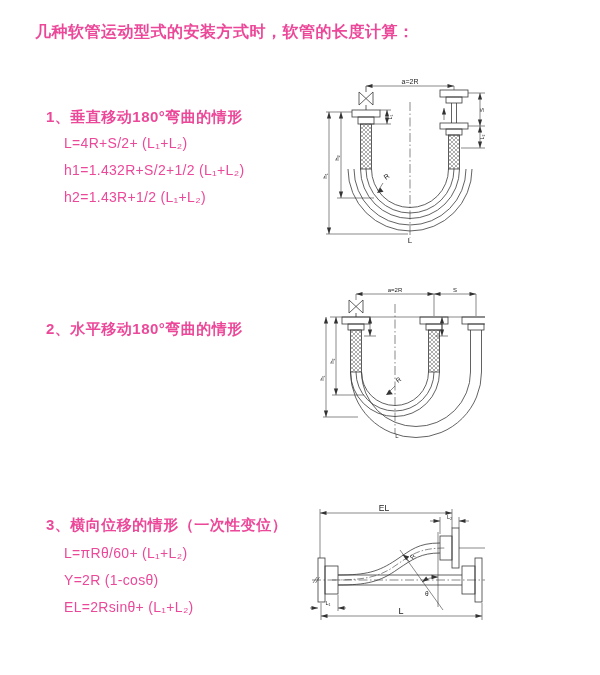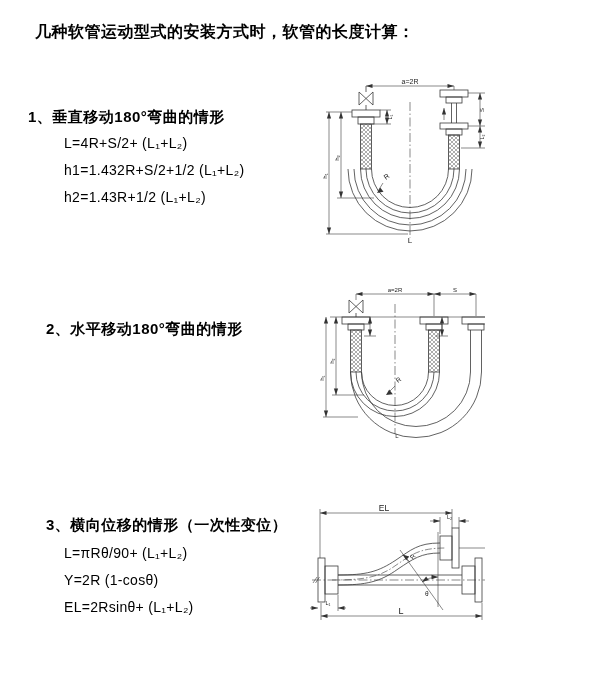--- a/index.html
+++ b/index.html
@@ -1,45 +1,45 @@
 <!DOCTYPE html>
 <html><head>
 <meta charset="utf-8">
 <style>
   html,body{margin:0;padding:0;background:#ffffff;}
   .page{
     position:relative;width:485px;height:675px;background:#ffffff;
-    font-family:"Liberation Sans","DejaVu Sans",sans-serif;color:#000000;overflow:hidden;
+    font-family:"Liberation Sans","DejaVu Sans",sans-serif;color:#ec4899;overflow:hidden;
   }
   .title{position:absolute;left:35px;top:22px;font-size:16px;font-weight:700;letter-spacing:.5px;}
   .sec-heading{position:absolute;font-size:15px;font-weight:700;letter-spacing:.5px;}
   .formulas{position:absolute;font-size:14px;font-weight:400;letter-spacing:.3px;}
   .formula{height:27px;line-height:27px;white-space:pre;}
   .dwg{position:absolute;}
   svg text{font-family:"Liberation Sans","DejaVu Sans",sans-serif;}
 </style>
 </head>
 <body>
 
 <div class="page">
 
   <div class="title">几种软管运动型式的安装方式时，软管的长度计算：</div>
 
-  <div class="sec-heading" style="left:28px;top:108px">1、垂直移动180°弯曲的情形</div>
+  <div class="sec-heading" style="left:46px;top:108px">1、垂直移动180°弯曲的情形</div>
   <div class="formulas" style="left:64px;top:130px">
     <div class="formula">L=4R+S/2+ (L₁+L₂)</div>
     <div class="formula">h1=1.432R+S/2+1/2 (L₁+L₂)</div>
     <div class="formula">h2=1.43R+1/2 (L₁+L₂)</div>
   </div>
 
   <div class="sec-heading" style="left:46px;top:320px">2、水平移动180°弯曲的情形</div>
 
   <div class="sec-heading" style="left:46px;top:516px">3、横向位移的情形（一次性变位）</div>
   <div class="formulas" style="left:64px;top:540px">
-    <div class="formula">L=πRθ/90+ (L₁+L₂)</div>
+    <div class="formula">L=πRθ/60+ (L₁+L₂)</div>
     <div class="formula">Y=2R (1-cosθ)</div>
     <div class="formula">EL=2Rsinθ+ (L₁+L₂)</div>
   </div>
 
   <svg class="dwg" style="left:322px;top:76px" width="170" height="176" viewBox="0 0 170 176">
     <defs>
       <pattern id="braid" width="4" height="4" patternUnits="userSpaceOnUse">
         <path d="M0,0 L4,4 M4,0 L0,4" stroke="#5a5a5a" stroke-width="0.5"></path>
       </pattern>
       <path id="aU" d="M0,0 L-2.1,6.5 L2.1,6.5 Z"></path>

